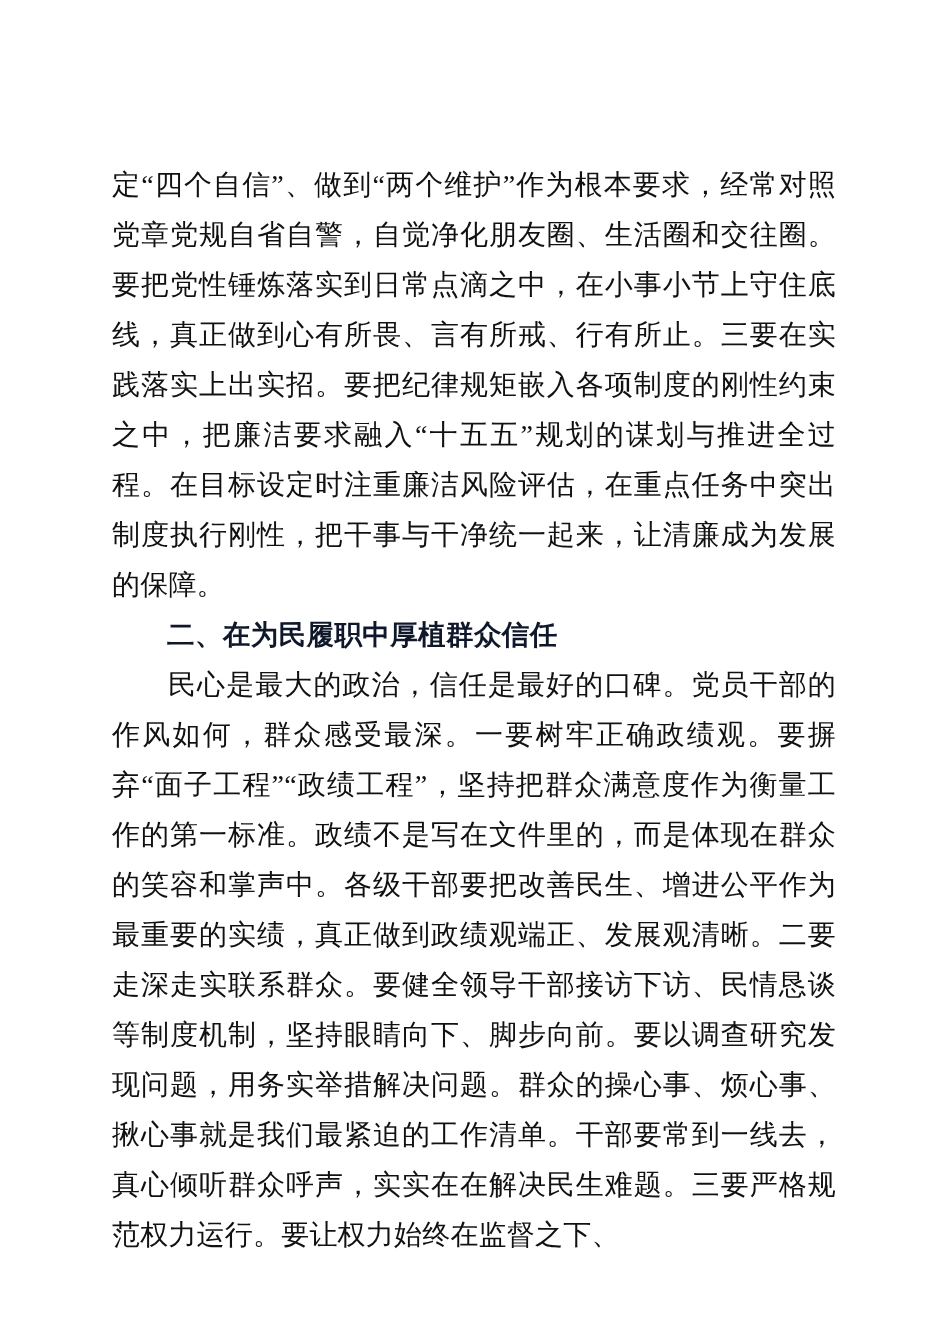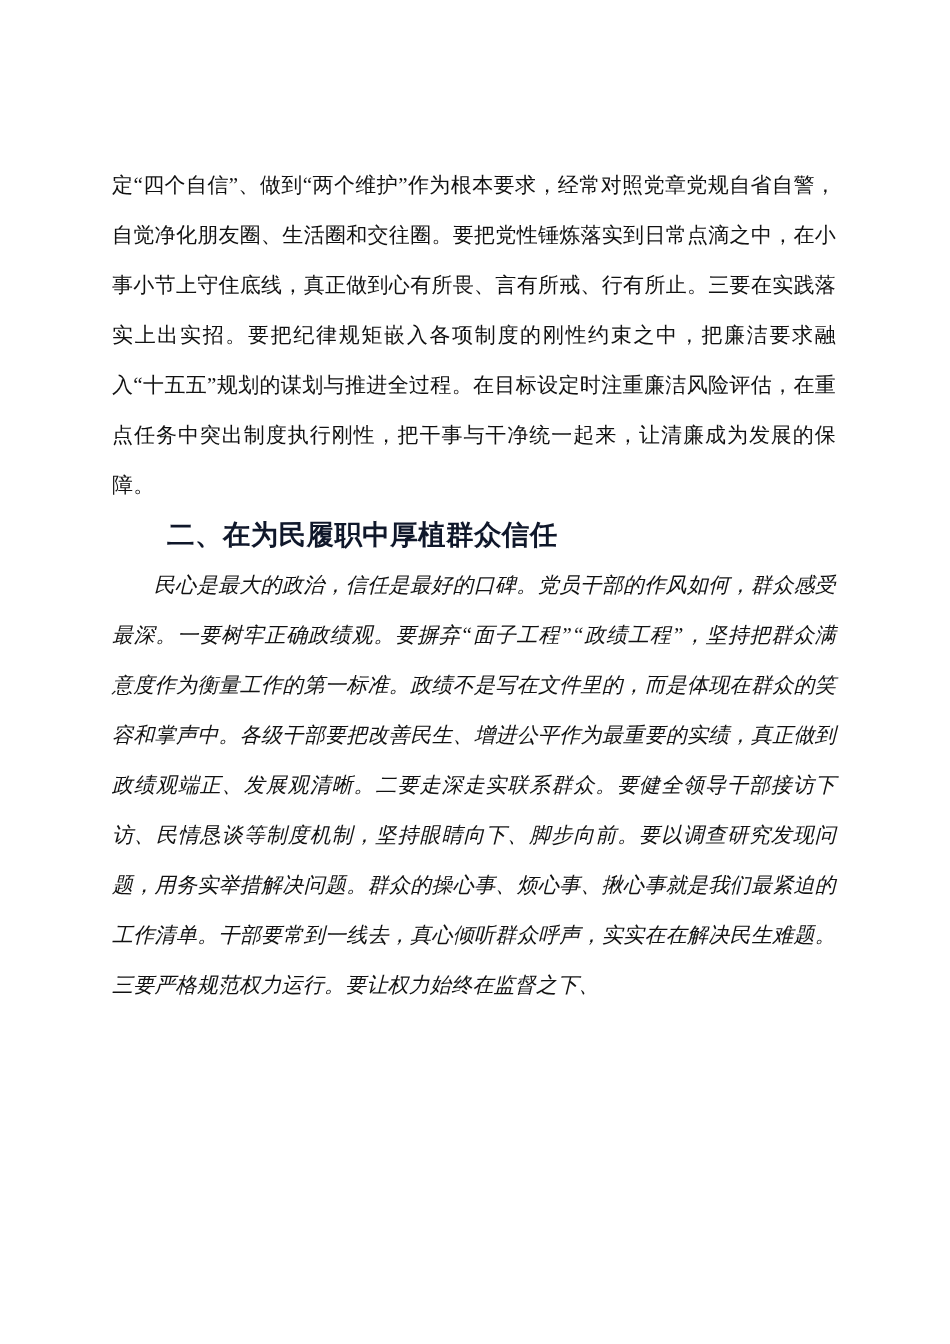--- a/index.html
+++ b/index.html
@@ -22,37 +22,36 @@
   }
   .content {
     position: absolute;
     left: 112px;
     top: 160px;
     width: 724px;
   }
   
   .body-para {
     font-family: "Liberation Serif", "DejaVu Serif", serif;
-    font-size: 21px;
+    font-size: 28px;
     line-height: 50px;
     color: #111111;
     text-align: justify;
     text-align-last: left;
     text-justify: inter-character;
     letter-spacing: 0.2px;
     margin: 0;
     word-break: break-all;
     white-space: normal;
   }
   .para-continued {
     text-indent: 0;
   }
   .para-indent {
     text-indent: 2em;
-    font-style: italic;
   }
   .section-heading {
     font-family: "Liberation Sans", "DejaVu Sans", sans-serif;
     font-weight: bold;
     font-size: 27.5px;
     line-height: 50px;
     color: #0f172a;
     text-indent: 2em;
     margin: 0;
     letter-spacing: 0.4px;

